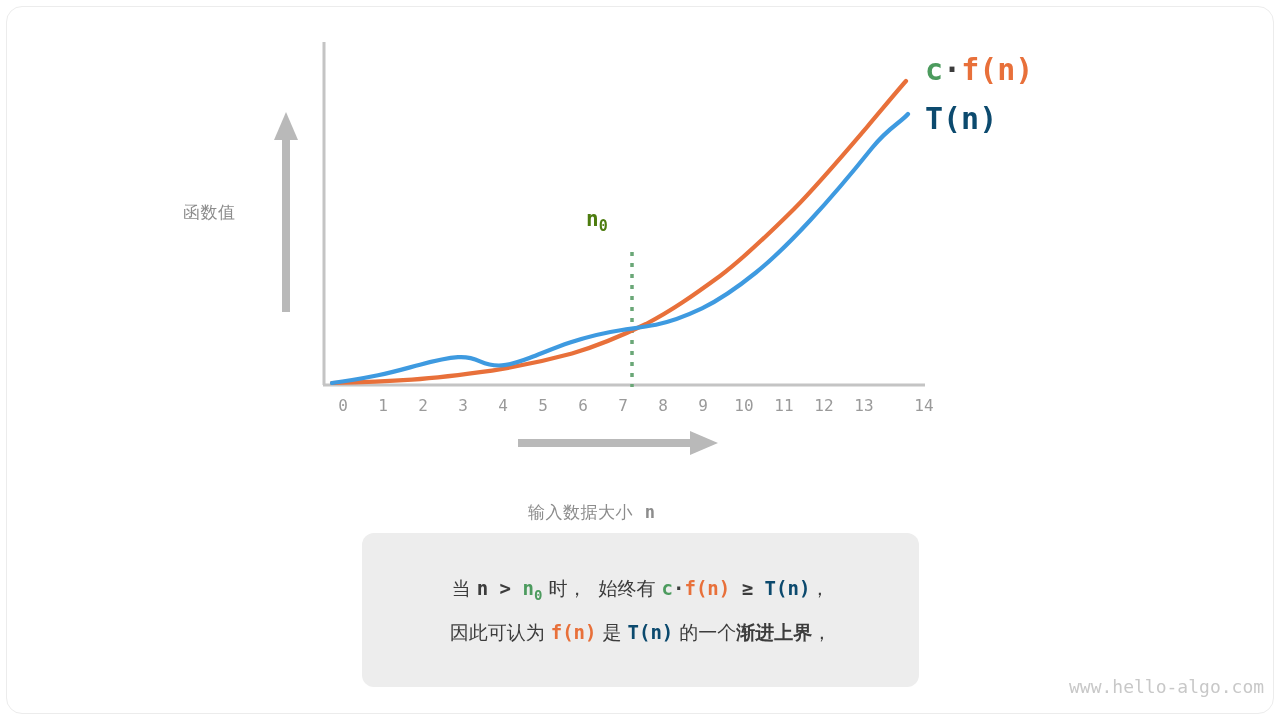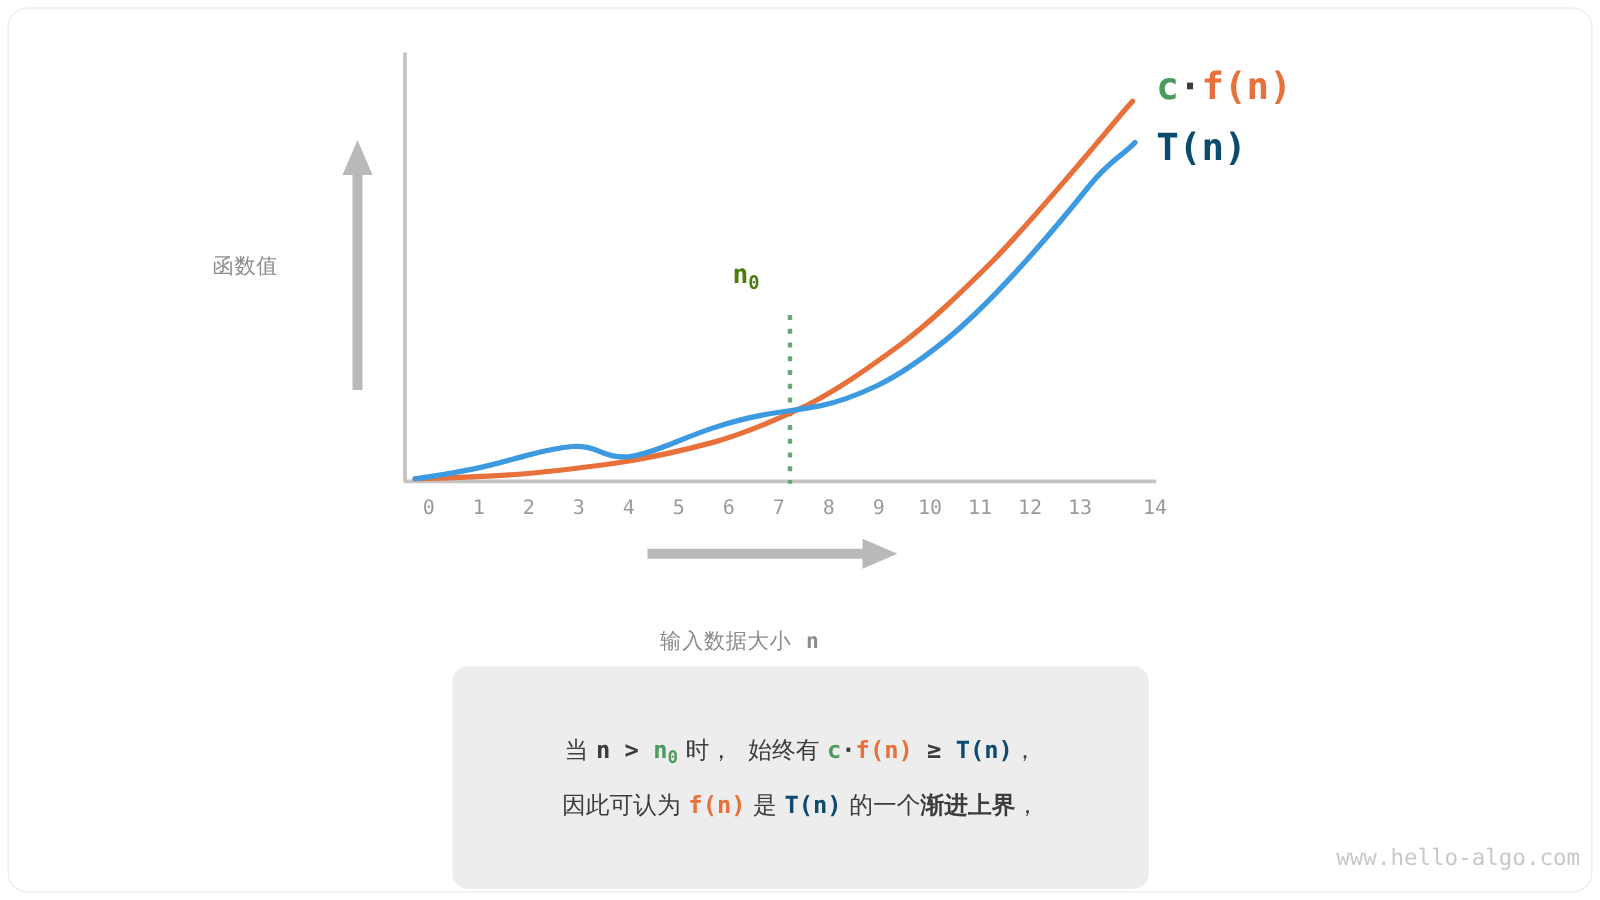--- a/index.html
+++ b/index.html
@@ -35,21 +35,21 @@
   .plot-area {
     position: absolute;
     left: 0; top: 0;
     width: 1280px;
     height: 720px;
   }
 
   
   .axis-label-y {
     position: absolute;
-    left: 170px;
+    left: 183px;
     top: 201px;
     font-family: "DejaVu Sans", sans-serif;
     font-size: 17px;
     color: #8c8c8c;
     letter-spacing: 0.5px;
     white-space: nowrap;
   }
   .axis-label-x {
     position: absolute;
     left: 528px;
@@ -111,21 +111,21 @@
     font-size: 15px;
     vertical-align: sub;
   }
 
   
   #caption-box {
     position: absolute;
     left: 362px;
     top: 533px;
     width: 557px;
-    height: 178px;
+    height: 154px;
     background: #ededed;
     border-radius: 12px;
     box-sizing: border-box;
     display: flex;
     flex-direction: column;
     justify-content: center;
     align-items: center;
     padding: 6px 0;
   }
   .cap-line {

